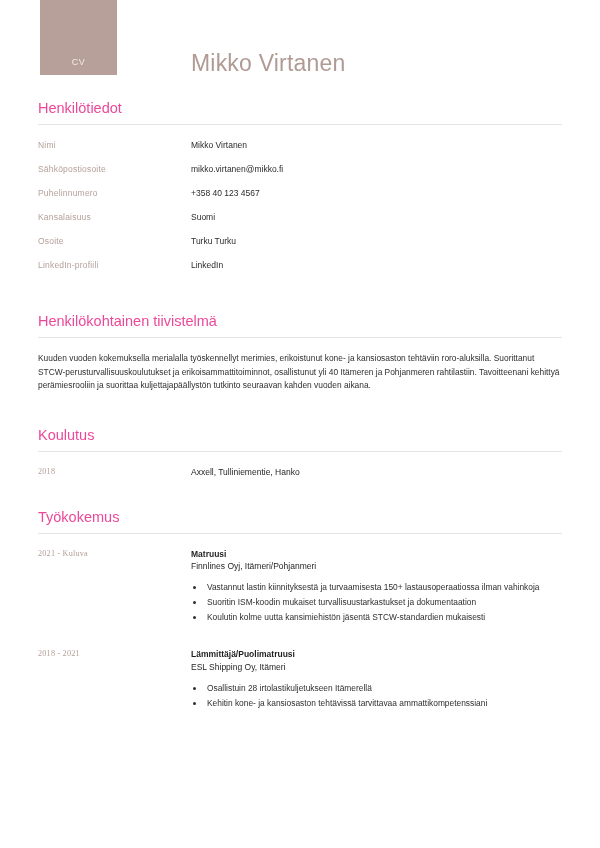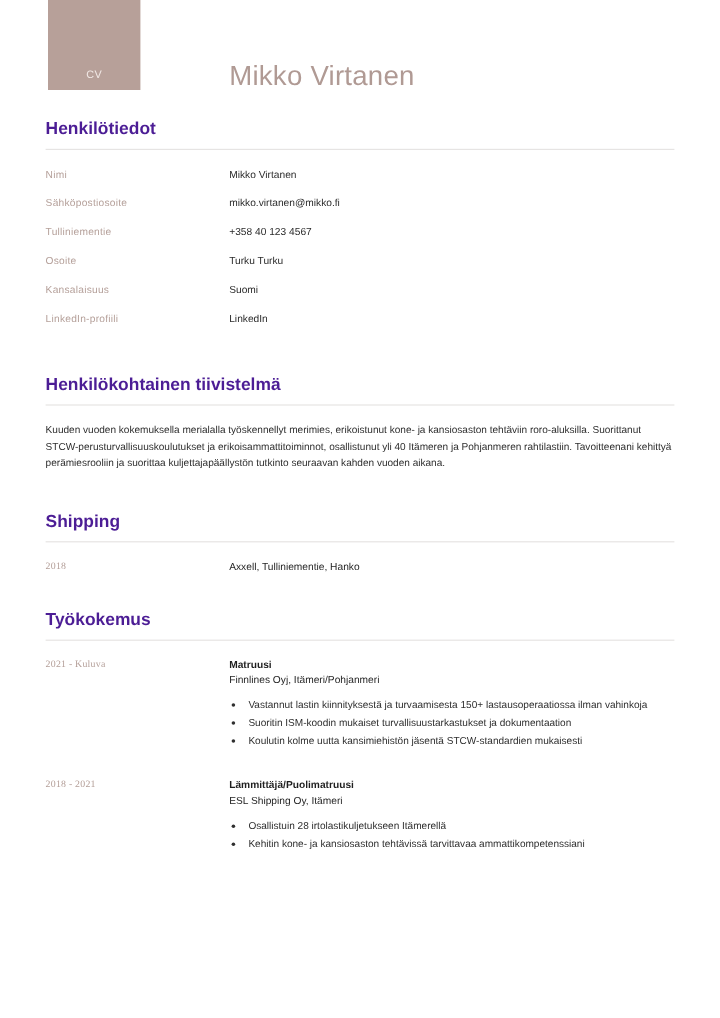--- a/index.html
+++ b/index.html
@@ -60,22 +60,22 @@
   .content {
     padding: 0 38px;
     box-sizing: border-box;
   }
 
   .section {
     margin-bottom: 0;
   }
   .section-title {
     font-size: 14.5px;
-    font-weight: 700;
-    color: #4c1d95;
+    font-weight: 400;
+    color: #ec4899;
     margin: 0;
     padding-bottom: 8px;
   }
   .section-rule {
     height: 1px;
     background: #e6e4e3;
     width: 100%;
     margin-bottom: 14px;
   }
 
@@ -175,49 +175,49 @@
 
       <div class="info-row">
         <div class="info-label">Nimi</div>
         <div class="info-value">Mikko Virtanen</div>
       </div>
       <div class="info-row">
         <div class="info-label">Sähköpostiosoite</div>
         <div class="info-value">mikko.virtanen@mikko.fi</div>
       </div>
       <div class="info-row">
-        <div class="info-label">Tulliniementie</div>
+        <div class="info-label">Puhelinnumero</div>
         <div class="info-value">+358 40 123 4567</div>
+      </div>
+      <div class="info-row">
+        <div class="info-label">Kansalaisuus</div>
+        <div class="info-value">Suomi</div>
       </div>
       <div class="info-row">
         <div class="info-label">Osoite</div>
         <div class="info-value">Turku Turku</div>
       </div>
       <div class="info-row">
-        <div class="info-label">Kansalaisuus</div>
-        <div class="info-value">Suomi</div>
-      </div>
-      <div class="info-row">
         <div class="info-label">LinkedIn-profiili</div>
         <div class="info-value">LinkedIn</div>
       </div>
     </div>
 
     <div class="spacer-lg"></div>
 
     <div class="section">
       <h2 class="section-title">Henkilökohtainen tiivistelmä</h2>
       <div class="section-rule"></div>
       <p class="summary-text">Kuuden vuoden kokemuksella merialalla työskennellyt merimies, erikoistunut kone- ja kansiosaston tehtäviin roro-aluksilla. Suorittanut STCW-perusturvallisuuskoulutukset ja erikoisammattitoiminnot, osallistunut yli 40 Itämeren ja Pohjanmeren rahtilastiin. Tavoitteenani kehittyä perämiesrooliin ja suorittaa kuljettajapäällystön tutkinto seuraavan kahden vuoden aikana.</p>
     </div>
 
     <div class="spacer-xl"></div>
 
     <div class="section">
-      <h2 class="section-title">Shipping</h2>
+      <h2 class="section-title">Koulutus</h2>
       <div class="section-rule"></div>
 
       <div class="entry">
         <div class="entry-date">2018</div>
         <div class="entry-body">
           <div class="entry-sub">Axxell, Tulliniementie, Hanko</div>
         </div>
       </div>
     </div>
 

